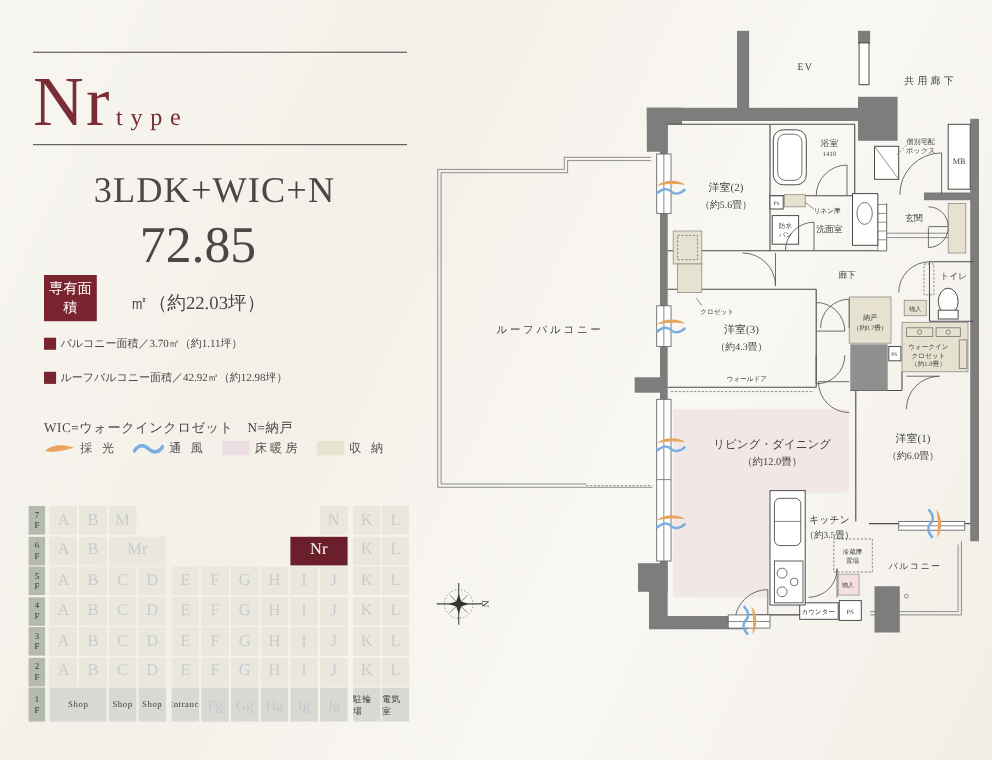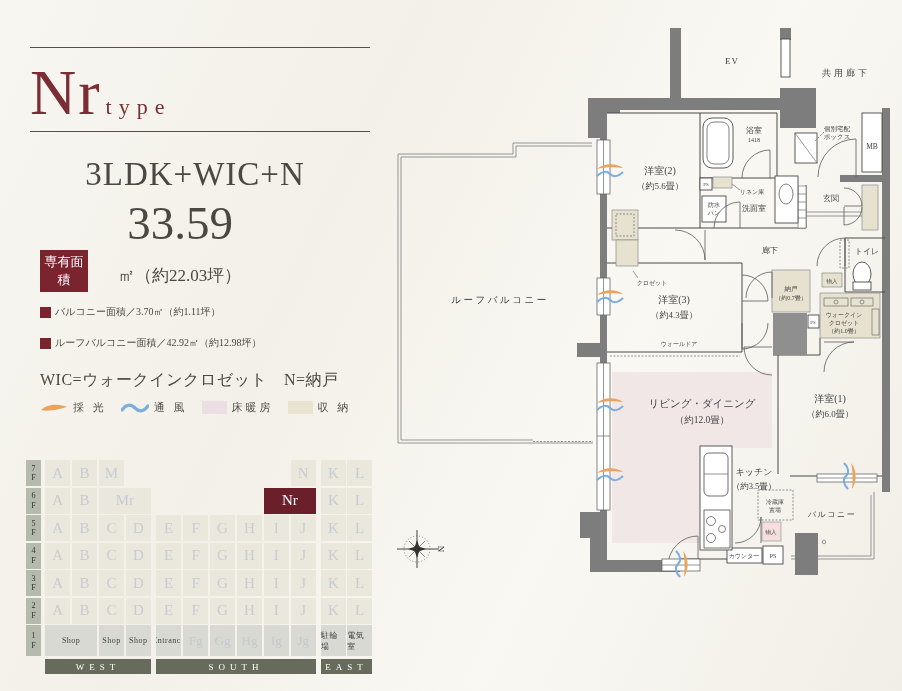--- a/index.html
+++ b/index.html
@@ -16,21 +16,21 @@
   .type-main{font-size:64px;color:#7b2d36;letter-spacing:2px;}
   .type-suffix{font-size:22px;color:#7b2d36;letter-spacing:7px;margin-left:4px;}
   .layout-line{left:30px;top:156px;width:330px;text-align:center;font-size:33px;color:#4b4742;letter-spacing:1px;}
   .area-big{left:30px;top:196px;width:300px;text-align:center;font-size:47px;color:#4b4742;}
   .area-badge{left:40px;top:250px;width:46px;height:40px;background:#7a2430;color:#fff;
     font-size:13px;line-height:1.35;display:flex;align-items:center;justify-content:center;text-align:center;padding:1px;}
   .area-badge span{display:block;width:3em;}
   .area-unit{left:118px;top:264px;font-size:17px;}
   .bullet-row{left:40px;height:18px;display:flex;align-items:center;font-size:10px;}
   .bullet-sq{width:11px;height:11px;background:#7a2430;margin-right:4px;flex:0 0 auto;}
-  .note-line{left:40px;top:370px;font-size:16px;letter-spacing:0.5px;}
+  .note-line{left:40px;top:381px;font-size:12px;letter-spacing:0.5px;}
   
   .legend{left:40px;top:400px;display:flex;align-items:center;font-size:11px;color:#55504b;}
   .legend .lbl{letter-spacing:3px;margin:0 14px 0 5px;}
   .swatch{width:25px;height:13px;display:inline-block;}
   
   .stack{left:26px;top:460px;}
   .srow{display:flex;margin-bottom:1.5px;}
   .flab{width:15px;background:#b5baae;color:#333;font-size:8px;line-height:1.15;
     display:flex;flex-direction:column;align-items:center;justify-content:center;margin-right:4px;flex:0 0 auto;}
   .blk{display:grid;gap:1.5px;margin-right:5px;}
@@ -62,21 +62,21 @@
 </head>
 <body>
 
 <div class="abs hr" style="left:30px;top:47px;width:340px;"></div>
 <div class="abs type-wrap">
   <span class="type-main">Nr</span><span class="type-suffix">type</span>
 </div>
 <div class="abs hr" style="left:30px;top:131px;width:340px;"></div>
 
 <div class="abs layout-line">3LDK+WIC+N</div>
-<div class="abs area-big">33.59</div>
+<div class="abs area-big">72.85</div>
 <div class="abs area-badge">
     <span>専有面積</span>
   </div>
 <div class="abs area-unit">㎡（約22.03坪）</div>
 
 <div class="abs bullet-row" style="top:303px;">
   <span class="bullet-sq"></span>
   <span>バルコニー面積／3.70㎡（約1.11坪）</span>
 </div>
 <div class="abs bullet-row" style="top:334px;">
@@ -248,26 +248,20 @@
         <div class="cell c-gl" style="grid-column: 2 / span 1;">Fg</div>
         <div class="cell c-gl" style="grid-column: 3 / span 1;">Gg</div>
         <div class="cell c-gl" style="grid-column: 4 / span 1;">Hg</div>
         <div class="cell c-gl" style="grid-column: 5 / span 1;">Ig</div>
         <div class="cell c-gl" style="grid-column: 6 / span 1;">Jg</div>
       </div>
       <div class="blk blk-e">
         <div class="cell c-g" style="grid-column: 1 / span 1;">駐輪場</div>
         <div class="cell c-g" style="grid-column: 2 / span 1;">電気室</div>
       </div>
-    </div>
-    <div class="dirrow">
-      <div class="dsp"></div>
-      <div class="dirbar d-w">WEST</div>
-      <div class="dirbar d-s">SOUTH</div>
-      <div class="dirbar d-e">EAST</div>
     </div>
   </div>
 
 <svg class="abs" style="left:388px;top:26px;" width="514" height="576" viewBox="0 0 514 576">
 
   <g>
     <path class="thin2" d="M10,128 H125 V117 H204 M10,128 V417 H145 M145,417 H205"></path>
     <path class="thin2" d="M13,131 H128 V120 H204 M13,131 V414 H145"></path>
     <path class="dash" d="M145,415.5 H205"></path>
     <text x="112" y="277" font-size="9.5" letter-spacing="2.5" text-anchor="middle" fill="#55504b">ルーフバルコニー</text>

